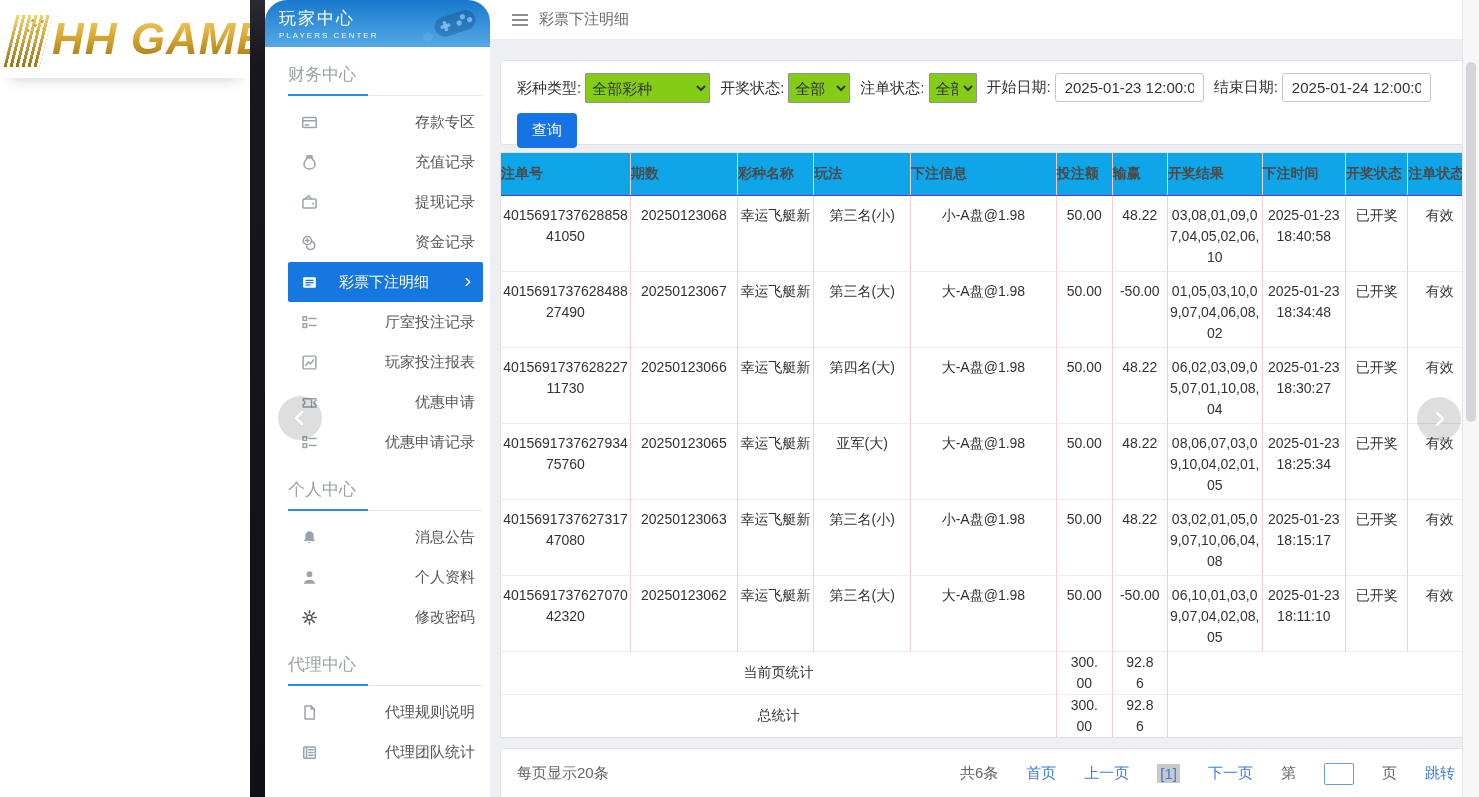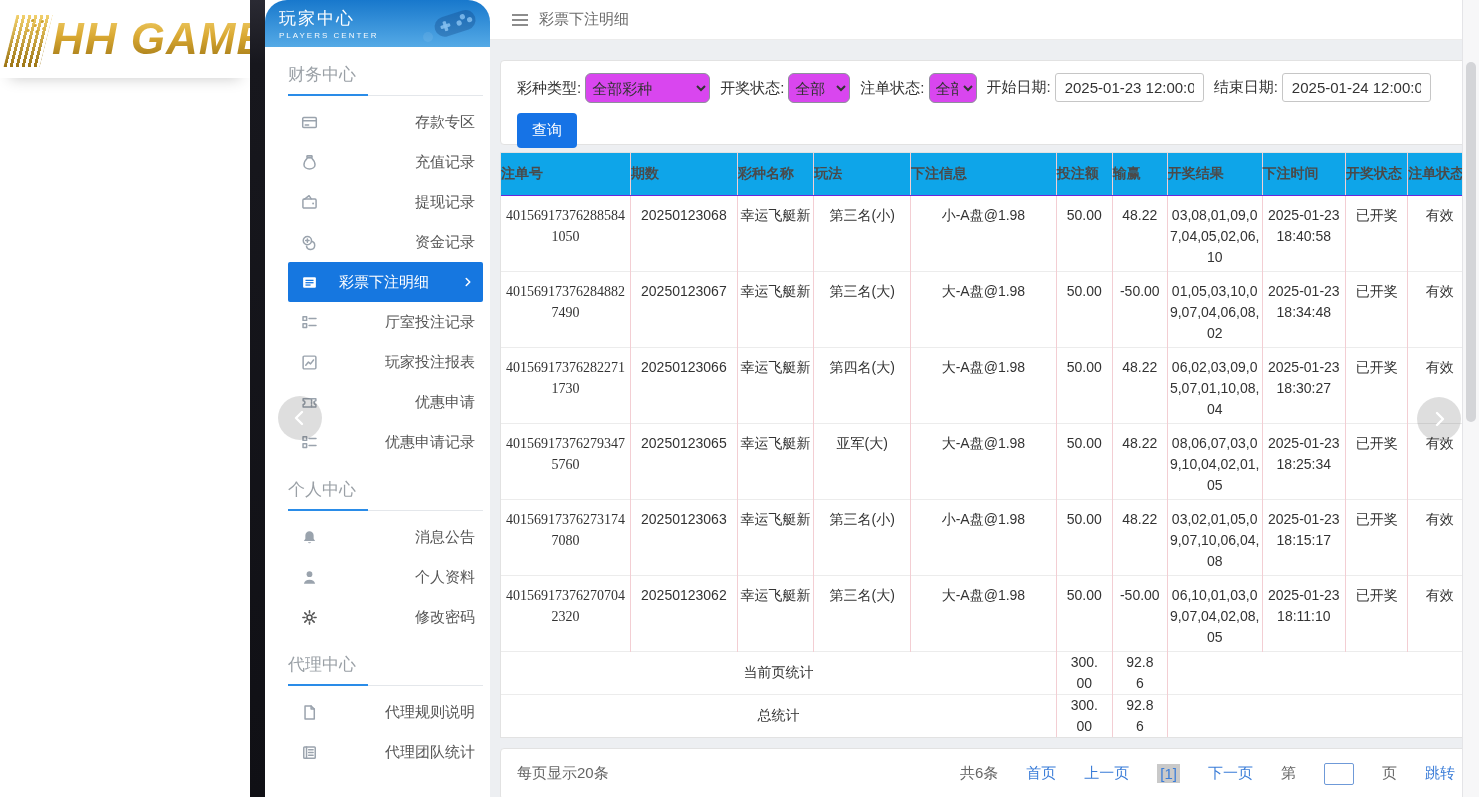--- a/index.html
+++ b/index.html
@@ -53,38 +53,38 @@
   .burger i { display:block; height:2px; background:#8d8d8d; margin:3px 0; }
   .topbar-title { font-size:15px; color:#6b6b6b; }
 
   .panel { background:#fff; border:1px solid #e2e2e2; border-radius:4px; margin:0 7px 0 10px; }
 
   
   .filter-panel { margin-top:20px; height:85px; padding:12px 16px; }
   .filter-row { display:flex; align-items:flex-start; font-size:15px; color:#333; }
   .filter-row label { margin-right:4px; white-space:nowrap; }
   .filter-row .grp { display:flex; align-items:center; margin-right:10px; }
-  .filter-row select { height:30px; border:1px solid #8f8f9d; border-radius:6px; background:#d946ef;
+  .filter-row select { height:30px; border:1px solid #8f8f9d; border-radius:1px; background:#84cc16;
                        font-size:15px; color:#333; padding:2px 2px; font-family:inherit; }
   .sel-lottery { width:125px; } .sel-draw { width:62px; } .sel-order { width:48px; }
   .filter-row input[type=text] { height:29px; border:1px solid #c6c6c6; border-radius:3px;
                         font-size:15px; color:#333; padding:0 9px; font-family:inherit; }
   .inp-date { width:149px; }
   .btn-search { margin-top:10px; background:#1673e6; color:#fff; border:none; border-radius:4px;
                 font-size:15px; padding:8px 15px; cursor:pointer; font-family:inherit; }
 
   
   .table-panel { margin-top:7px; border-radius:0; padding:0; }
   table.bets { width:100%; border-collapse:collapse; table-layout:fixed; }
   table.bets th { height:42px; background:#0ea5e9; font-size:14px; font-weight:bold; color:#4a4a4a;
                   border-bottom:1px solid #6d28d9; border-left:1px solid #f3ced3; padding:0; text-align:left; }
   table.bets th:first-child { border-left:none; }
   table.bets td { border-left:1px solid #f3ced3; border-top:1px solid #ececec; font-size:14px; color:#333;
                   text-align:center; vertical-align:top; padding:9px 2px 0; word-break:break-all; line-height:1.5; }
-  table.bets td:first-child { border-left:none;font-family:Liberation Serif, serif; }
+  table.bets td:first-child { border-left:none; }
   table.bets tr.data-row { height:76px; }
   table.bets tr.summary-row { height:38px; }
   table.bets tr.summary-row td { vertical-align:middle; padding:0 12px; }
 
   
   .pager-panel { margin-top:10px; height:52px; display:flex; align-items:center; justify-content:space-between;
                  padding:0 16px; font-size:15px; color:#666; }
   .pager-right { display:flex; align-items:center; gap:28px; }
   .pager-right a { color:#3b7dd8; text-decoration:none; cursor:pointer; }
   .page-current { color:#3b7dd8; background:#c9c9c9; padding:1px 3px; }

